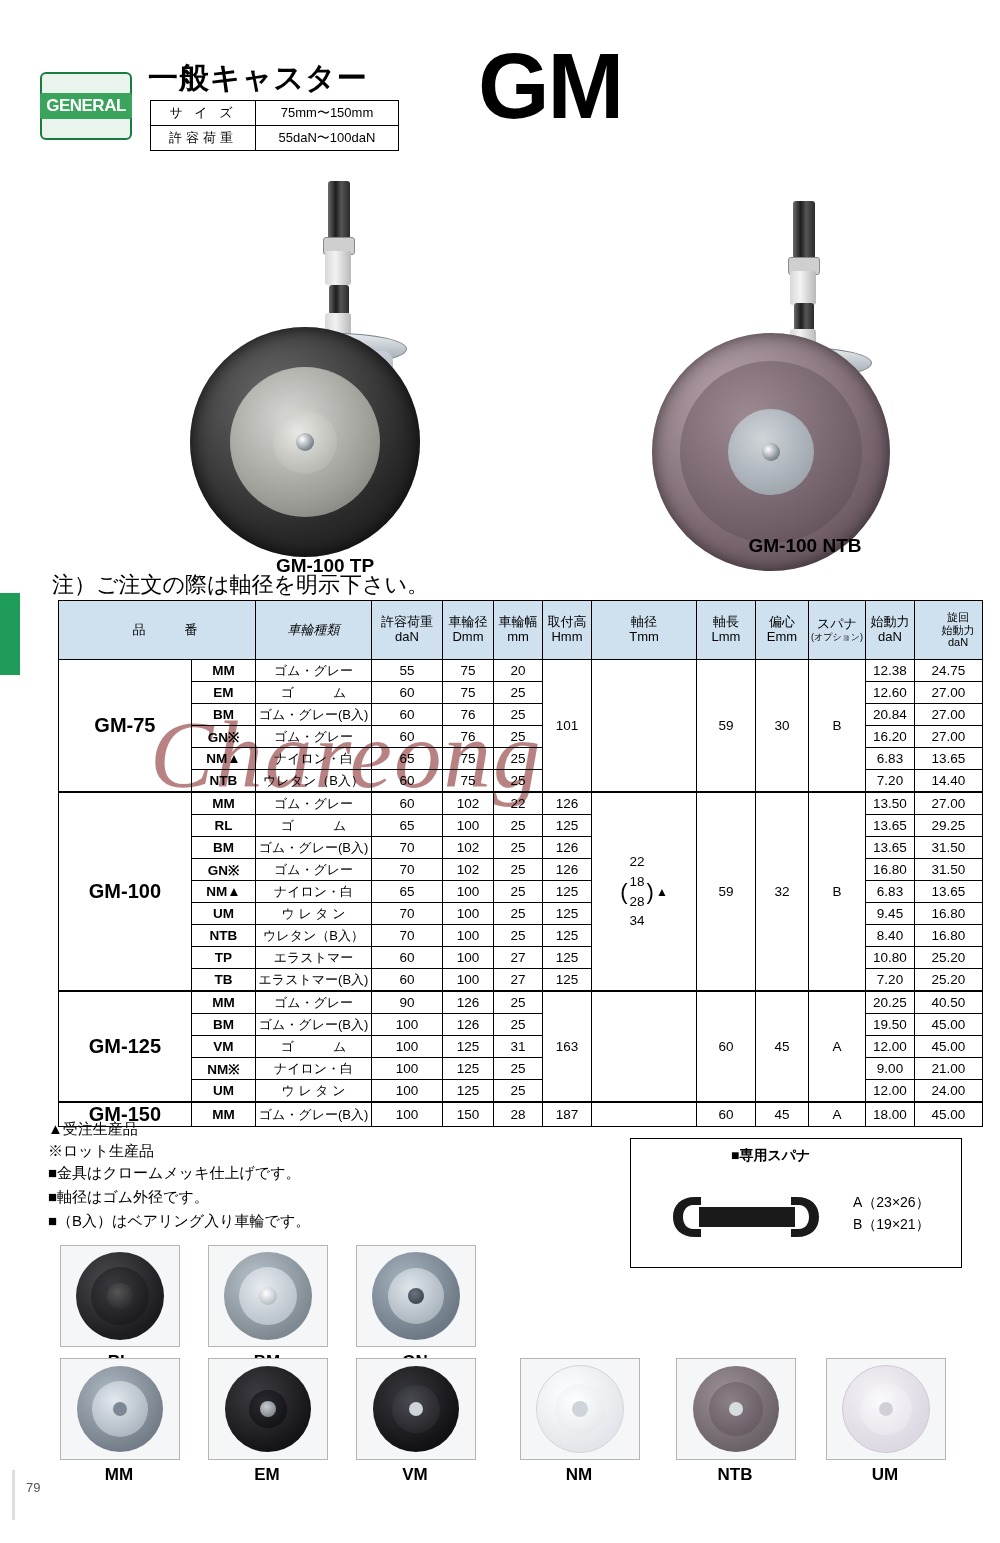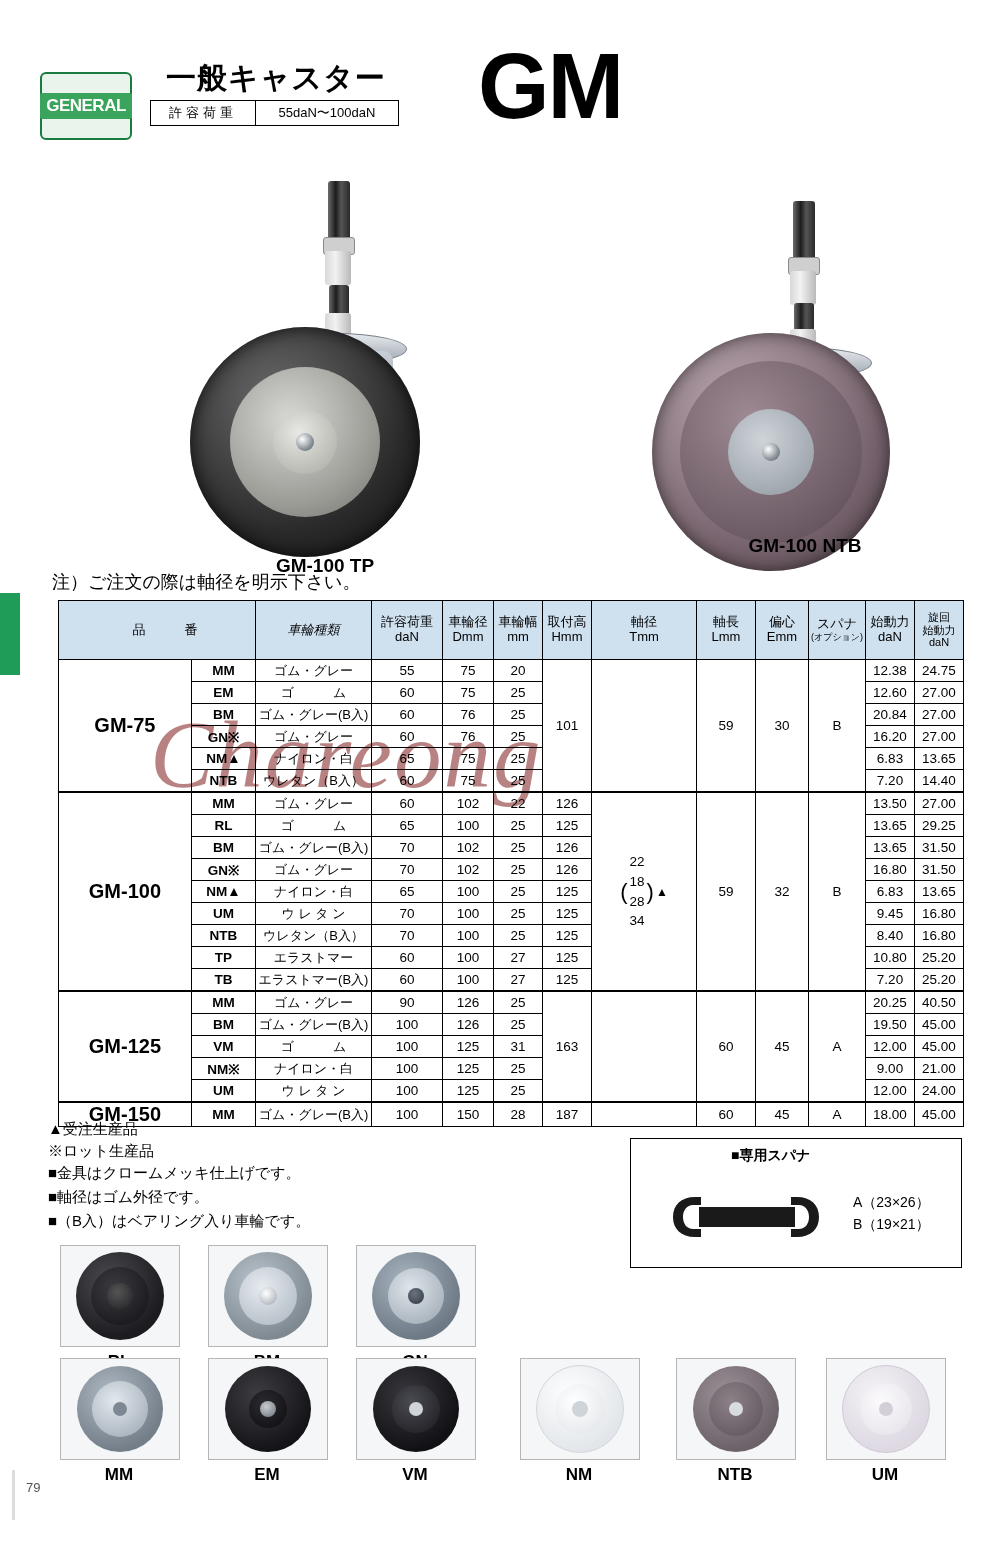--- a/index.html
+++ b/index.html
@@ -16,21 +16,20 @@
     border:2px solid #1a7b3f;border-radius:6px;background:#e8f4ec;
     display:flex;align-items:center;justify-content:center;
   }
   .general-badge .inner{
     background:#3aa35c;color:#fff;font-weight:bold;font-size:17px;
     letter-spacing:-0.5px;padding:3px 6px;border-radius:2px;
   }
   .title-jp{
     position:absolute;left:148px;top:58px;font-size:30px;font-weight:bold;
     letter-spacing:1px;
-    margin-left:18px;
   }
   .spec-table{
     position:absolute;left:150px;top:100px;border-collapse:collapse;
     font-size:13px;
   }
   .spec-table td{
     border:1px solid #000;padding:2px 6px;height:20px;text-align:center;
   }
   .spec-table td.lbl{width:92px;letter-spacing:4px;}
   .spec-table td.val{width:130px;}
@@ -83,21 +82,21 @@
     border-radius:50%;
   }
   .hub-bolt{
     position:absolute;left:50%;top:50%;transform:translate(-50%,-50%);
     width:18px;height:18px;border-radius:50%;
     background:radial-gradient(circle at 35% 35%,#fff,#8a929a 60%,#4d555c);
     border:1px solid #5a6views;
   }
   
   .note-line{
-    position:absolute;left:52px;top:570px;font-size:18px;
+    position:absolute;left:52px;top:570px;font-size:22px;
   }
   .green-tab{
     position:absolute;left:0;top:593px;width:20px;height:82px;background:#1f9c57;
   }
   
   .main-table{
     position:absolute;left:58px;top:600px;border-collapse:collapse;
     font-size:13.5px;
   }
   .main-table th,.main-table td{
@@ -155,20 +154,24 @@
 <body>
 
 <div class="general-badge">
   <div class="inner">GENERAL</div>
 </div>
 
 <div class="title-jp">一般キャスター</div>
 
 <table class="spec-table">
   <tbody>
+      <tr>
+    <td class="lbl">サ イ ズ</td>
+    <td class="val">75mm〜150mm</td>
+  </tr>
   <tr>
     <td class="lbl">許容荷重</td>
     <td class="val">55daN〜100daN</td>
   </tr>
 </tbody>
   </table>
 
 <div class="gm-big">GM</div>
 
 <div class="photo" style="left:195px;top:175px;">
@@ -252,21 +255,21 @@
         <div>Emm</div>
       </th>
       <th style="width:56px;">
         <div>スパナ</div>
         <div style="font-size:9px;">(オプション)</div>
       </th>
       <th style="width:48px;">
         <div>始動力</div>
         <div>daN</div>
       </th>
-      <th style="width:48px;">
+      <th style="width:48px;padding-left:19px;">
         <div style="font-size:11px;">旋回</div>
         <div style="font-size:11px;">始動力</div>
         <div style="font-size:11px;">daN</div>
       </th>
     </tr>
   </thead>
   <tbody>
 
     <tr>
       <td rowspan="6" class="grp">GM-75</td>

